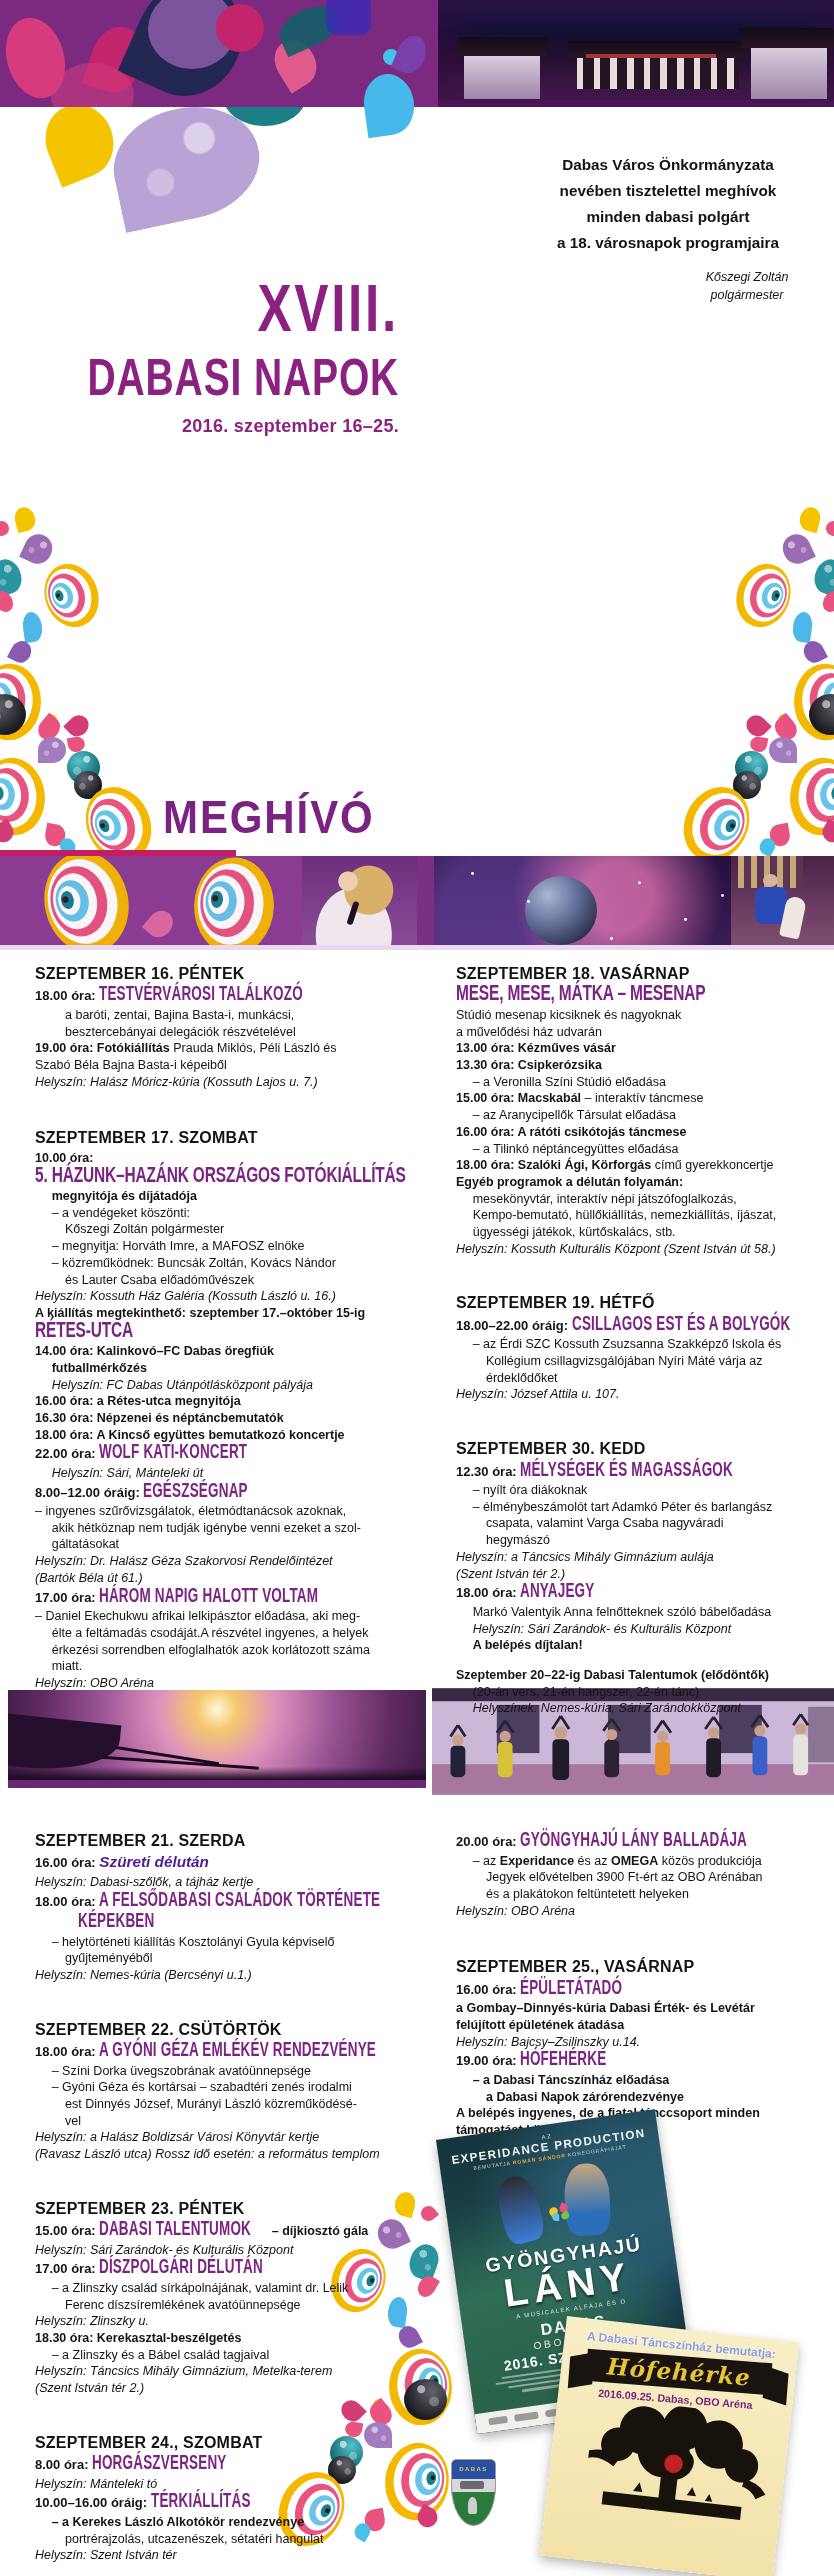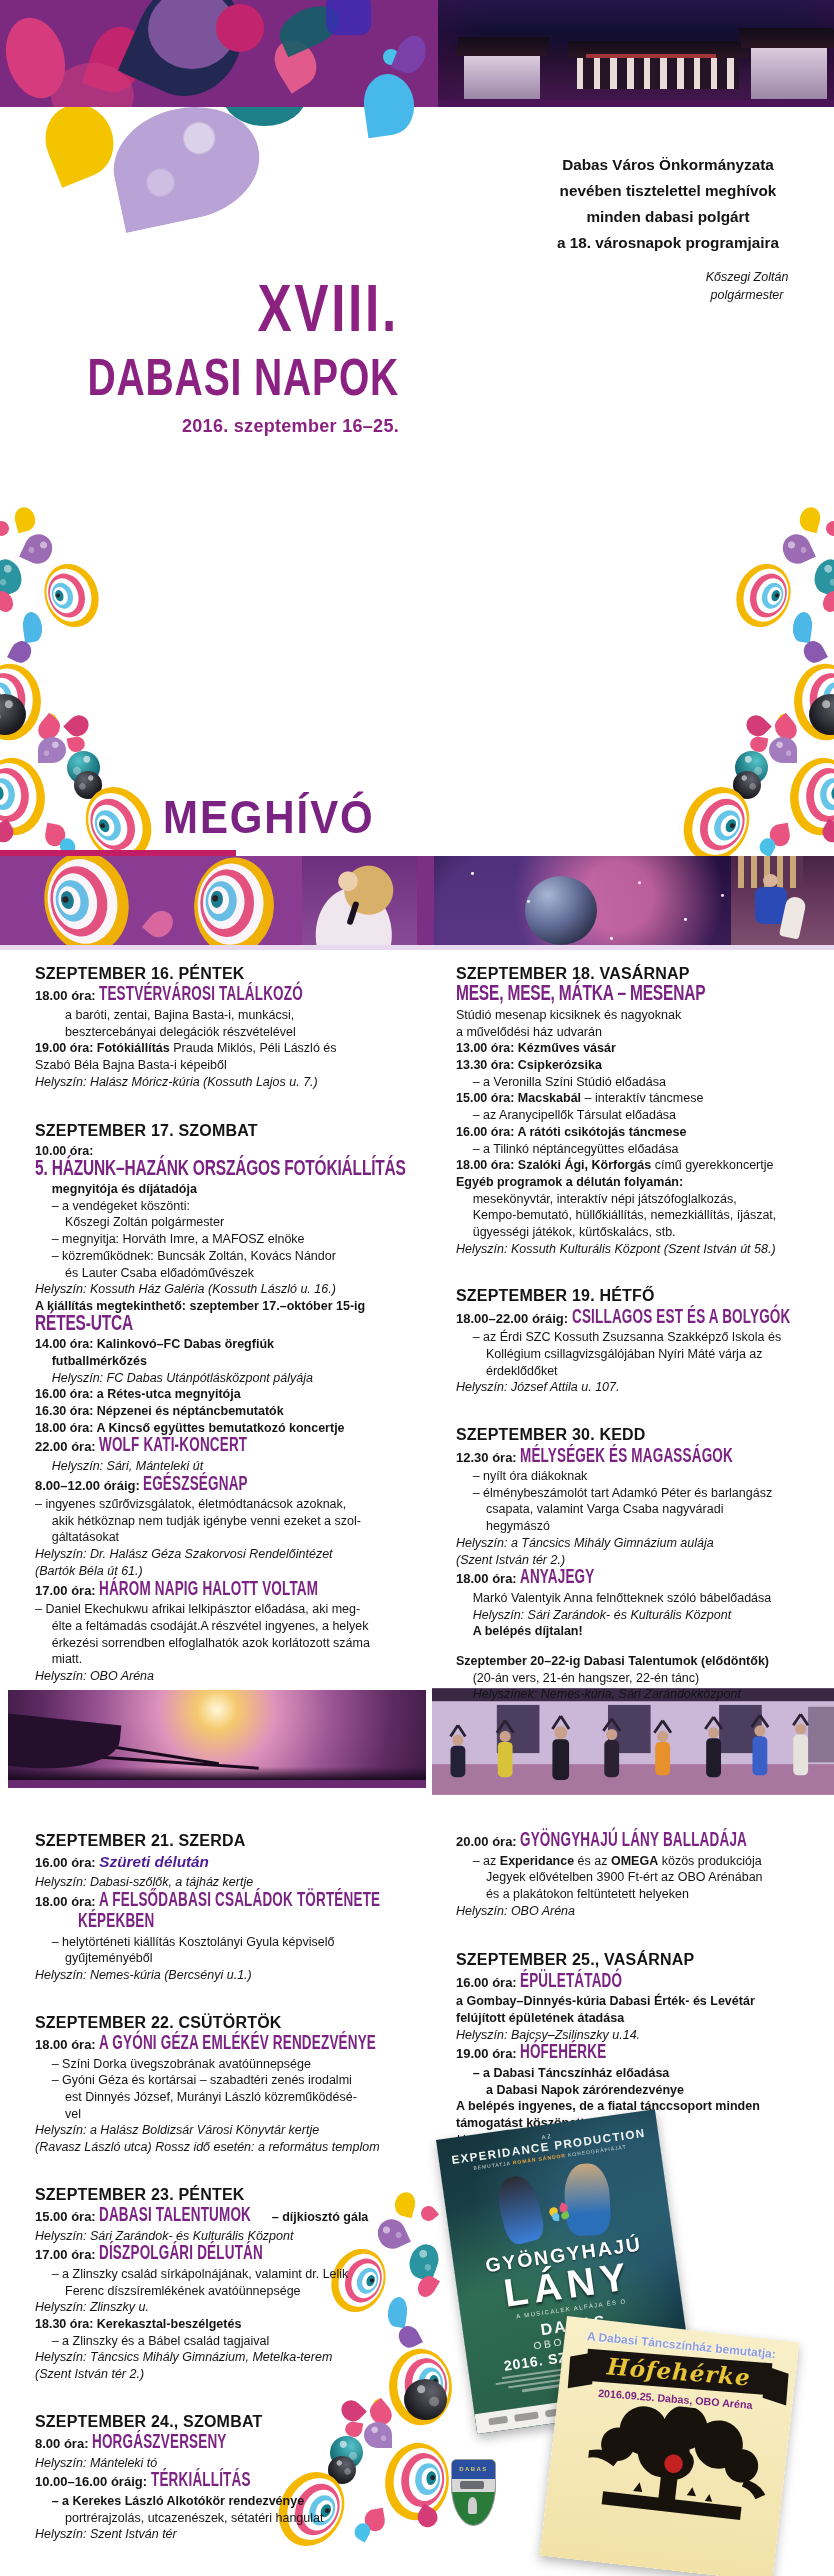--- a/index.html
+++ b/index.html
@@ -80,21 +80,21 @@
     background:radial-gradient(circle at 50% 20%,#fff8da 0%,#f5c96e 9%,#de93bc 26%,#9a5494 52%,#5f2b62 78%,#3c1a44 100%);}
   #strip2L .rod{position:absolute;background:#190a20;}
   #strip2Lbar{position:absolute;left:0;bottom:0;width:100%;height:8.3px;background:#6a2a72;}
   #strip2R{left:432px;top:1688px;width:402px;height:107px;z-index:2;overflow:hidden;}
 
   
   .pcol{position:absolute;z-index:3;}
   .pline{min-height:16.7px;line-height:16.7px;font-size:12.5px;white-space:nowrap;}
   .tline{min-height:19.5px;line-height:19.5px;}
   .dline{min-height:20.4px;line-height:20.4px;}
-  .mtop{margin-top:16px;}
+  .mtop{margin-top:23px;}
   .pgap{width:100%;}
   .ind1{padding-left:16.7px;}
   .ind2{padding-left:30px;}
   .ind3{padding-left:43px;}
   .sg-day{font-size:16px;font-weight:800;letter-spacing:0.2px;}
   .sg-time{font-weight:800;font-size:13px;}
   .sg-ttl{color:#7b2383;font-weight:800;font-size:15px;display:inline-block;
     transform:scale(.9,1.3);transform-origin:0 85%;letter-spacing:0.2px;}
   .sg-ttl2{color:#7b2383;font-weight:800;font-size:17.6px;display:inline-block;
     transform:scale(.88,1.3);transform-origin:0 85%;letter-spacing:-0.2px;}

